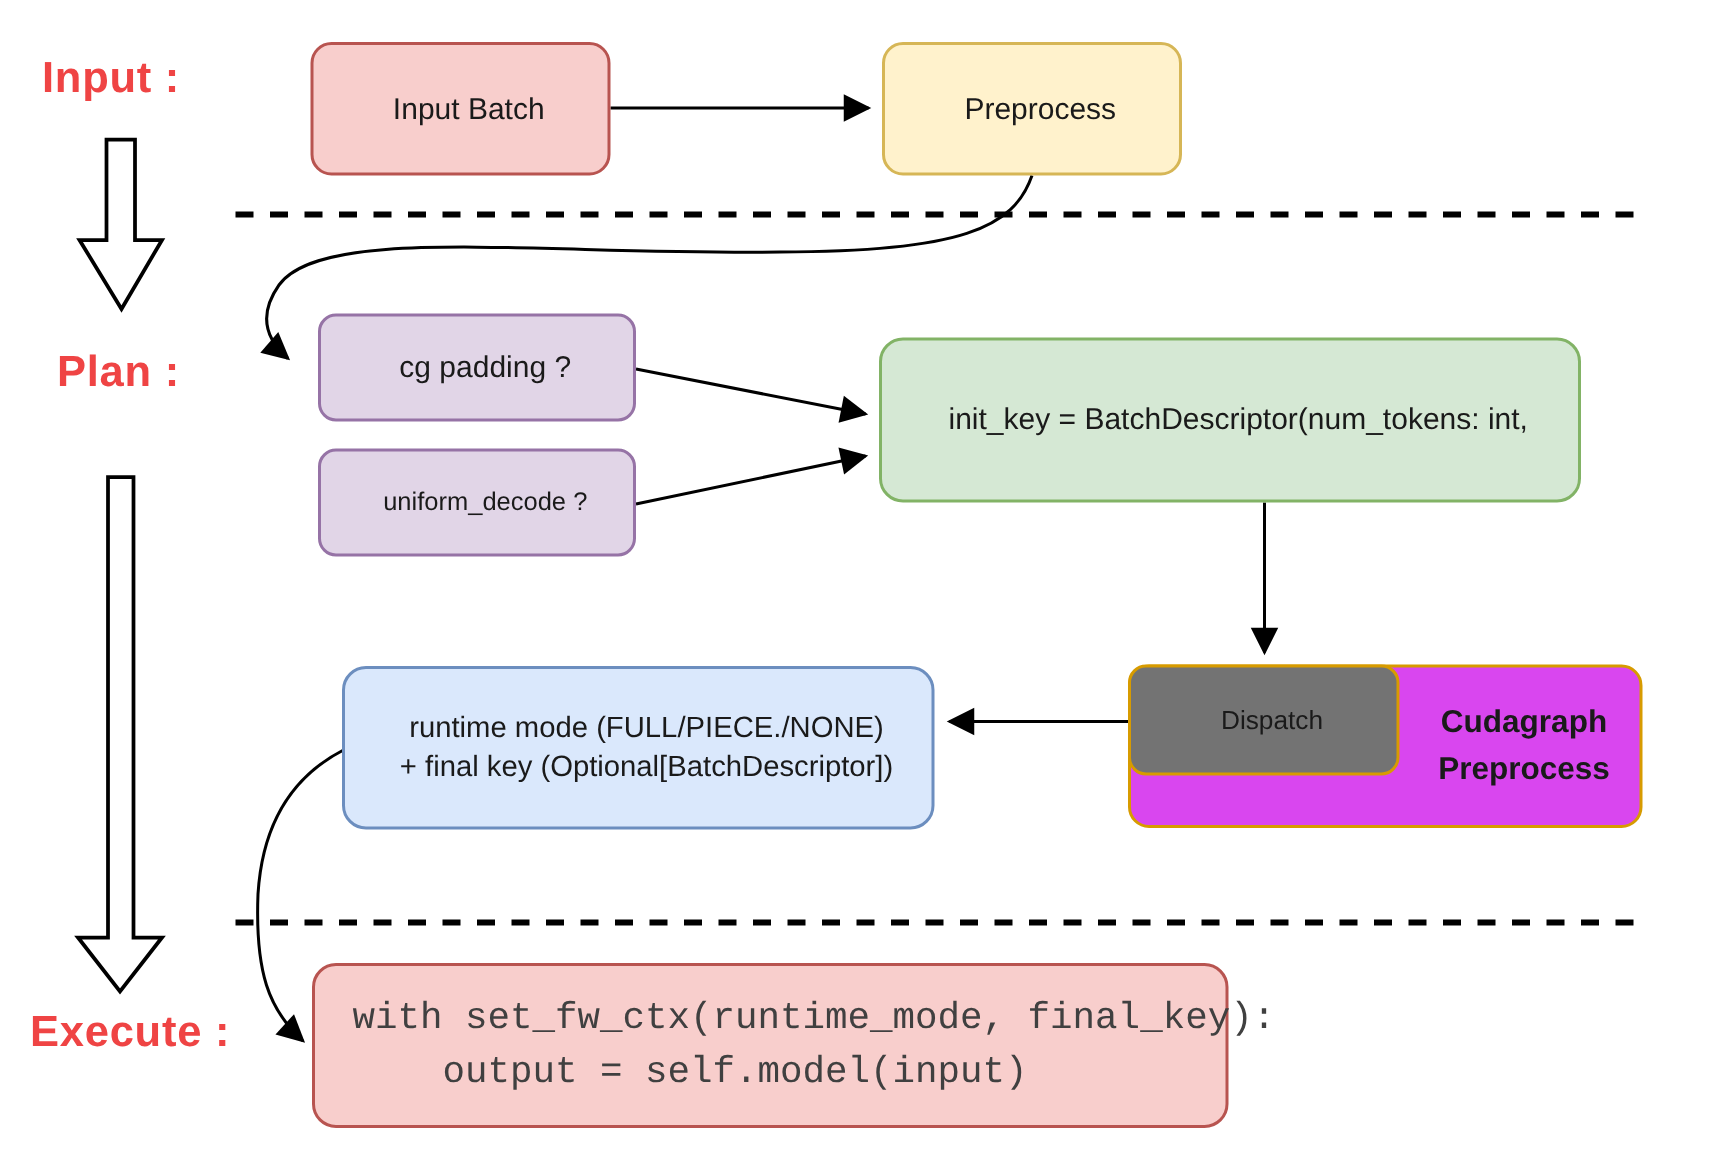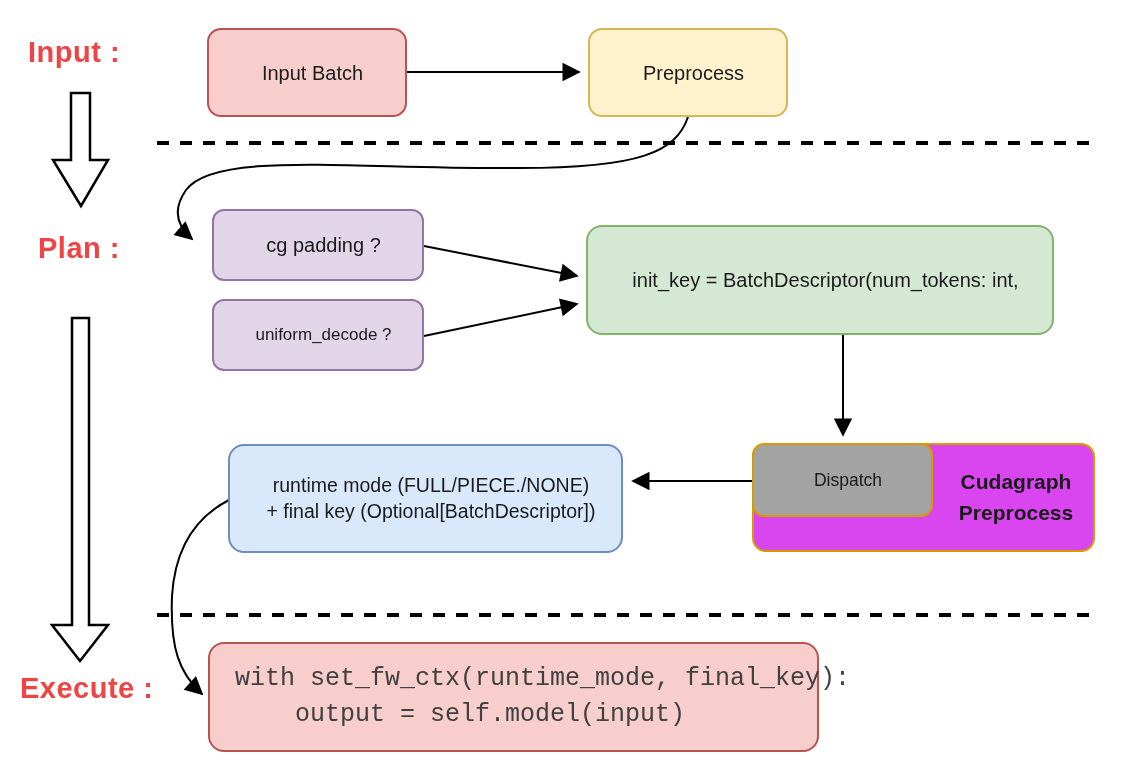--- a/index.html
+++ b/index.html
@@ -95,21 +95,21 @@
     <span class="ln">+ final key (Optional[BatchDescriptor])</span>
   </div>
 
   <div class="node" id="node-cudagraph" style="background-color: #d946ef; border-color: rgb(215, 155, 0); font-weight: bold;">
     <div id="cudagraph-text">
       <span class="ln">Cudagraph</span>
       <span class="ln">Preprocess</span>
     </div>
   </div>
 
-  <div class="node" id="node-dispatch" style="background-color: #a3a3a3; border-color: rgb(215, 155, 0);">
+  <div class="node" id="node-dispatch" style="background-color: #737373; border-color: rgb(215, 155, 0);">
     <span class="ln">Dispatch</span>
   </div>
 
   <div class="node" id="node-execute-code" style="background-color: rgb(248, 206, 204); border-color: rgb(184, 84, 80);">
     <span class="ln">with set_fw_ctx(runtime_mode, final_key):</span>
     <span class="ln">    output = self.model(input)</span>
   </div>
 
 </div>
 

